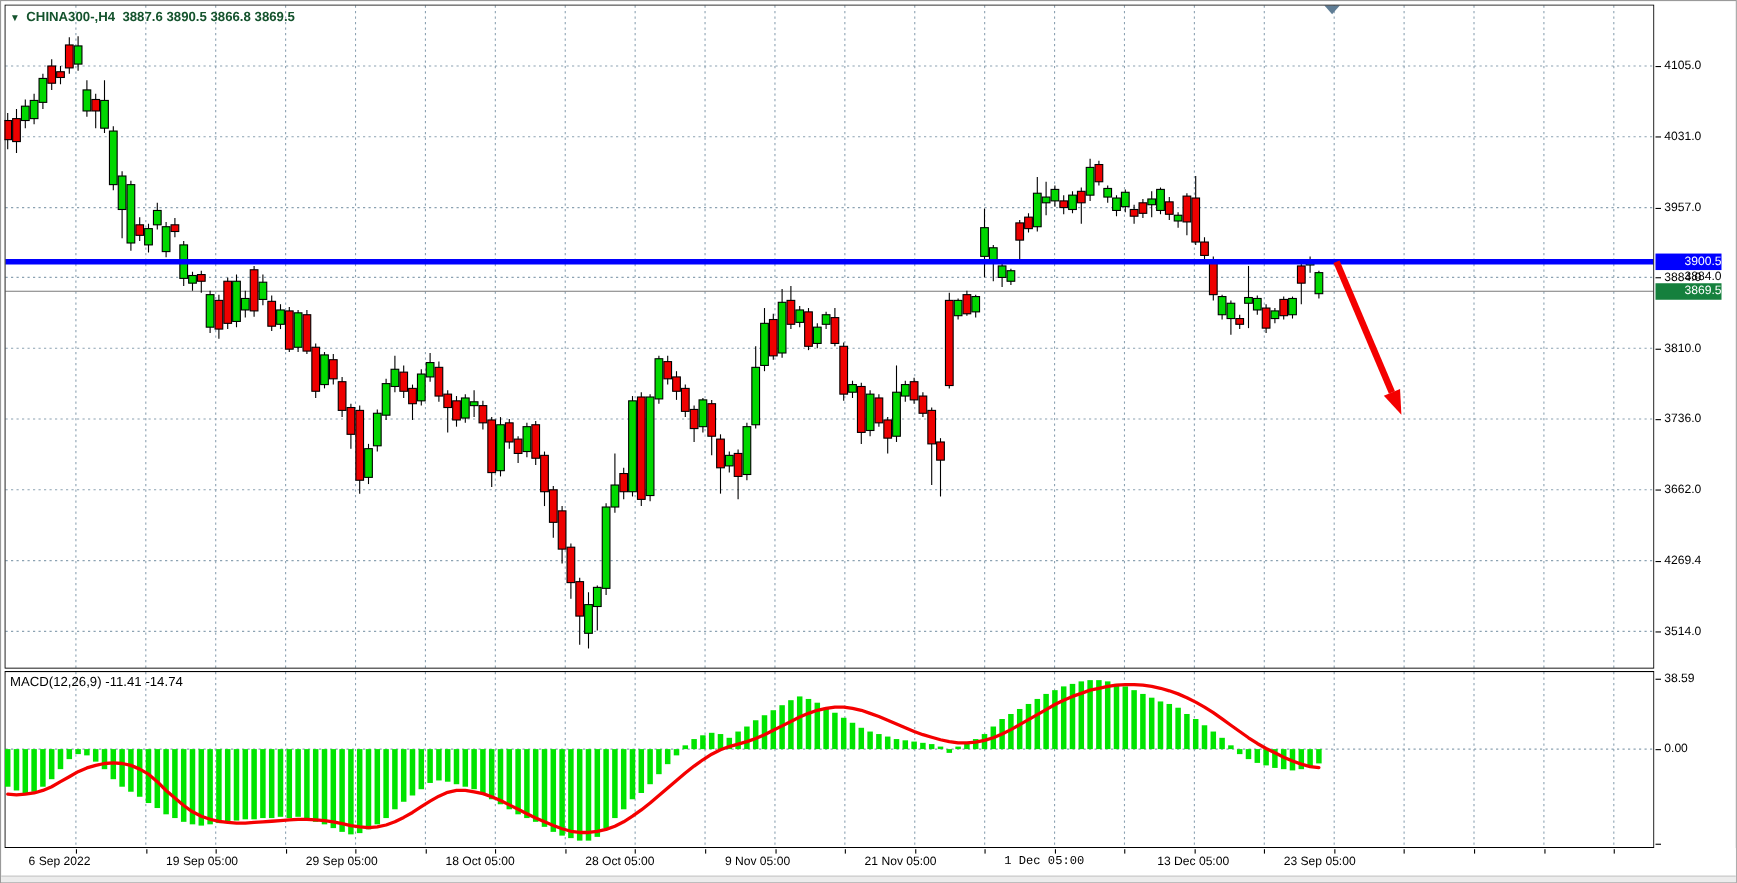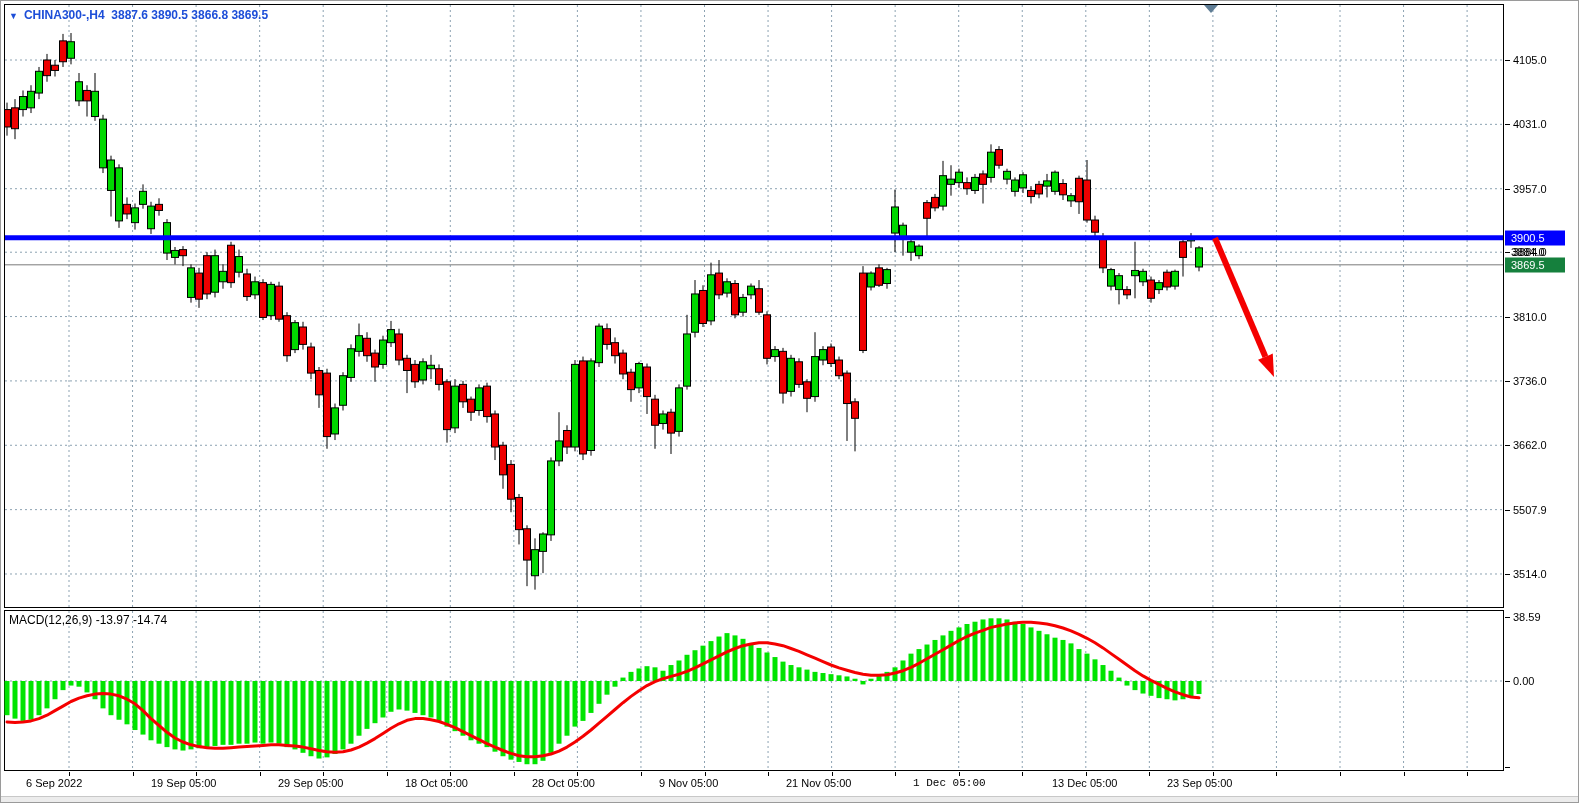--- a/index.html
+++ b/index.html
@@ -1,25 +1,25 @@
 <!DOCTYPE html>
 <html><head>
 <meta charset="utf-8">
 <style>
   html,body{margin:0;padding:0;background:#ffffff;font-family:"Liberation Sans",sans-serif;}
   #window{position:relative;width:1579px;height:803px;background:#ffffff;border:1px solid #9a9a9a;box-sizing:border-box;overflow:hidden;}
   .svg-abs{position:absolute;display:block;}
-  #title-bar{position:absolute;left:8px;top:7px;font-size:12px;font-weight:bold;color:#1d4ed8;white-space:pre;z-index:5;}
+  #title-bar{position:absolute;left:8px;top:7px;font-size:12px;font-weight:bold;color:#14532d;white-space:pre;z-index:5;}
   #symbol-dropdown{display:inline-block;font-size:9px;margin-right:6px;cursor:pointer;}
   #macd-label{position:absolute;left:8px;top:612px;font-size:12px;color:#000;z-index:5;white-space:pre;}
   .ax-label{position:absolute;left:1512px;font-size:11px;color:#000;transform:translateY(-50%);white-space:nowrap;}
   .ax-tick{position:absolute;left:1504px;width:5px;height:1px;background:#000;}
   .date-label{position:absolute;top:776px;font-size:11px;color:#000;white-space:nowrap;padding-left:20px;}
   .b-tick{position:absolute;top:771px;width:1px;height:4px;background:#000;}
-  .price-box{position:absolute;left:1504px;width:60px;height:15px;font-size:11px;line-height:15px;color:#fff;padding-left:6px;box-sizing:border-box;transform:translateY(-50%);z-index:4;}
+  .price-box{position:absolute;left:1504px;width:60px;height:15px;font-size:11px;line-height:15px;color:#fff;padding-left:6px;box-sizing:border-box;transform:translateY(-50%);z-index:4;text-align:right;}
   #bottom-strip{position:absolute;left:0;top:795px;width:1579px;height:8px;background:#ececec;border-top:1px solid #c8c8c8;box-sizing:border-box;}
   #axis-corner{position:absolute;left:1504px;top:770px;width:75px;height:26px;background:#fff;}
 </style>
 </head>
 <body>
 
 <div id="window">
   <svg id="main-svg" class="svg-abs" style="left:3px;top:3px;" width="1500" height="604">
       <g>
         <line x1="65" y1="1" x2="65" y2="603" stroke="#8ca2b2" stroke-width="1" stroke-dasharray="2,3"></line>
@@ -546,38 +546,38 @@
         <rect x="1168.5" y="71" width="5" height="19.379999999999995" fill="#00e400"></rect>
         <rect x="1176.5" y="71" width="5" height="18.239999999999995" fill="#00e400"></rect>
         <rect x="1184.5" y="71" width="5" height="15.959999999999994" fill="#00e400"></rect>
         <rect x="1192.5" y="71" width="5" height="12.995999999999995" fill="#00e400"></rect>
       </g>
       <polyline points="3,112.0 11,112.6 19,112.0 27,110.9 35,108.6 43,105.2 51,100.6 59,96.1 67,91.5 75,88.1 83,85.8 91,84.1 99,83.5 107,84.1 115,85.8 123,89.2 131,93.8 139,100.6 147,108.6 155,115.5 163,122.3 171,128.0 179,132.0 187,134.8 195,136.6 203,137.7 211,138.3 219,138.3 227,137.7 235,137.1 243,136.6 251,136.0 259,135.4 267,134.8 275,134.8 283,135.4 291,136.0 299,137.1 307,138.8 315,140.5 323,141.7 331,142.3 339,141.7 347,140.0 355,137.1 363,133.1 371,128.6 379,123.4 387,118.3 395,113.8 403,110.3 411,108.6 419,108.6 427,109.8 435,111.5 443,114.3 451,117.7 459,121.7 467,125.7 475,129.7 483,133.7 491,137.1 499,140.5 507,143.4 515,145.7 523,146.8 531,146.8 539,145.7 547,144.0 555,141.1 563,137.1 571,132.0 579,126.3 587,120.0 595,113.2 603,106.3 611,99.5 619,92.7 627,86.4 635,80.7 643,75.6 651,71.6 659,68.7 667,66.4 675,64.2 683,61.3 691,57.9 699,53.9 707,49.9 715,45.9 723,41.9 731,38.5 739,35.7 747,34.0 755,32.8 763,32.8 771,34.0 779,35.7 787,38.5 795,41.4 803,44.8 811,48.2 819,51.6 827,55.0 835,57.9 843,60.2 851,62.5 859,64.2 867,65.3 875,65.3 883,64.7 891,63.0 899,60.7 907,57.3 915,53.3 923,48.8 931,44.2 939,39.7 947,35.1 955,30.5 963,26.5 971,23.1 979,20.3 987,17.4 995,15.7 1003,14.0 1011,12.9 1019,12.3 1027,12.3 1035,12.9 1043,14.0 1051,15.7 1059,18.0 1067,20.8 1075,24.3 1083,28.3 1091,32.8 1099,37.9 1107,43.6 1115,49.3 1123,55.0 1131,60.7 1139,65.9 1147,70.4 1155,74.4 1163,78.4 1171,81.8 1179,84.7 1187,87.0 1195,87.8" fill="none" stroke="#f40000" stroke-width="3" stroke-linejoin="round" stroke-linecap="round"></polyline>
     </svg>
 
   <div id="title-bar"><span id="symbol-dropdown">▼</span><span>CHINA300-,H4</span><span>  </span><span>3887.6 3890.5 3866.8 3869.5</span></div>
 
-  <div id="macd-label">MACD(12,26,9) -13.97 -14.74</div>
+  <div id="macd-label">MACD(12,26,9) -11.41 -14.74</div>
 
   <div id="price-axis">
       <div class="ax-label" style="top: 59px;">4105.0</div>
       <div class="ax-tick" style="top: 59px;"></div>
       <div class="ax-label" style="top: 123.358px;">4031.0</div>
       <div class="ax-tick" style="top: 123.358px;"></div>
       <div class="ax-label" style="top: 187.716px;">3957.0</div>
       <div class="ax-tick" style="top: 187.716px;"></div>
       <div class="ax-label" style="top: 251.204px;">3884.0</div>
       <div class="ax-tick" style="top: 251.204px;"></div>
       <div class="ax-label" style="top: 315.562px;">3810.0</div>
       <div class="ax-tick" style="top: 315.562px;"></div>
       <div class="ax-label" style="top: 379.919px;">3736.0</div>
       <div class="ax-tick" style="top: 379.919px;"></div>
       <div class="ax-label" style="top: 444.277px;">3662.0</div>
       <div class="ax-tick" style="top: 444.277px;"></div>
-      <div class="ax-label" style="top: 508.635px;">5507.9</div>
+      <div class="ax-label" style="top: 508.635px;">4269.4</div>
       <div class="ax-tick" style="top: 508.635px;"></div>
       <div class="ax-label" style="top: 572.993px;">3514.0</div>
       <div class="ax-tick" style="top: 572.993px;"></div>
     </div>
   <div id="time-axis">
       <div class="date-label" style="left: 5px;">6 Sep 2022</div>
       <div class="date-label" style="left: 130px;">19 Sep 05:00</div>
       <div class="date-label" style="left: 257px;">29 Sep 05:00</div>
       <div class="date-label" style="left: 384px;">18 Oct 05:00</div>
       <div class="date-label" style="left: 511px;">28 Oct 05:00</div>

